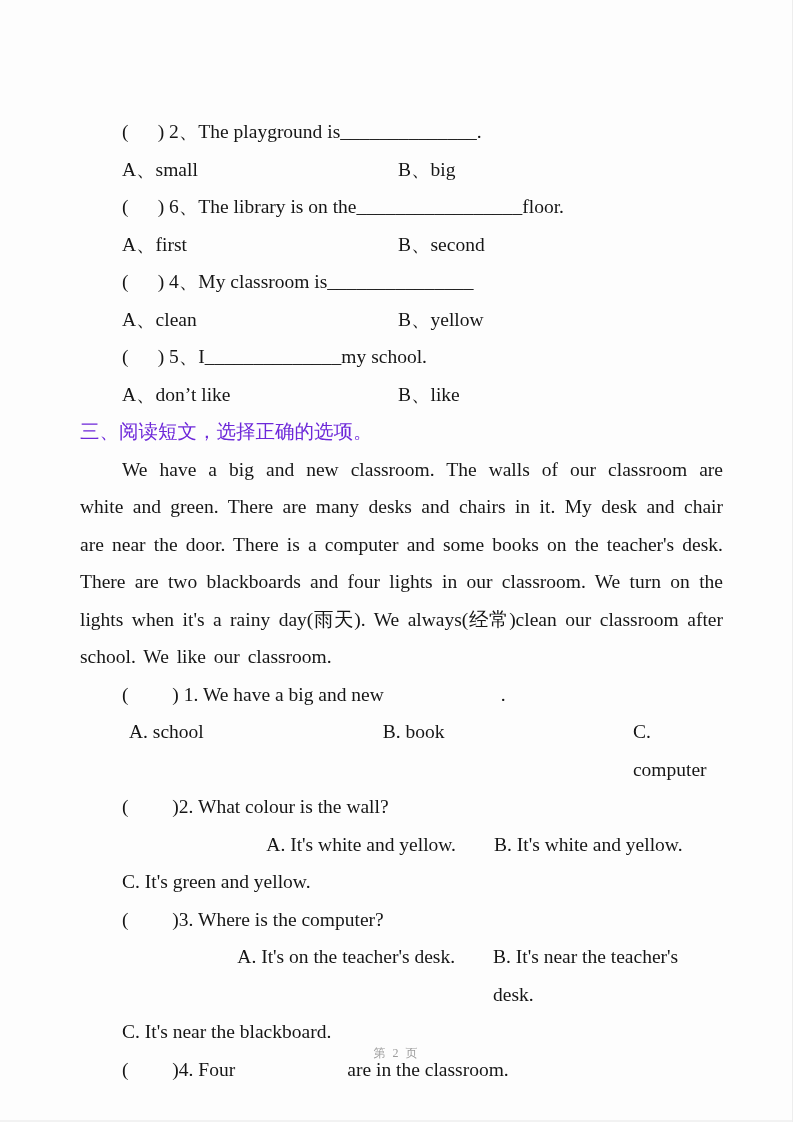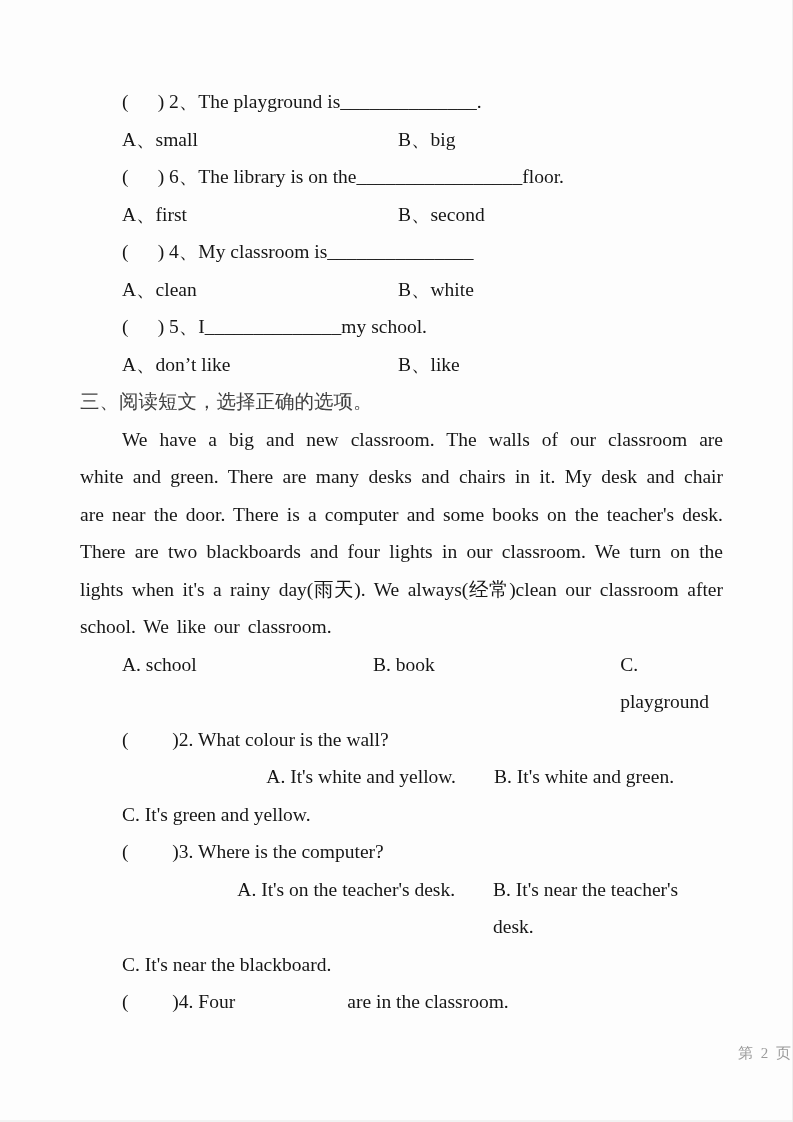--- a/index.html
+++ b/index.html
@@ -16,59 +16,59 @@
     font-size: 19.5px;
     color: #161616;
     overflow: hidden;
     box-shadow: inset -1px 0 0 #ededed, inset 0 -2px 0 #f2f2f2;
   }
   .content {
     position: absolute;
     top: 0;
     left: 80px;
     width: 643px;
-    padding-top: 83px;
+    padding-top: 113px;
   }
   .line {
     line-height: 37.5px;
     white-space: pre-wrap;
   }
   .indent {
     padding-left: 42px;
   }
   .opt-row {
     display: flex;
     padding-left: 42px;
     line-height: 37.5px;
     white-space: pre-wrap;
     gap: 38px;
   }
   .col-s2a  { display: inline-block; width: 238px; }
-  .col-r3a  { display: inline-block; width: 231px; }
+  .col-r3a  { display: inline-block; width: 231px; margin-left: 7px; }
   .col-r3b  { display: inline-block; width: 227px; }
   .col-r2a  { display: inline-block; width: 334px; text-align: right; }
   .heading {
     line-height: 37.5px;
-    color: #404040;
+    color: #6d28d9;
     white-space: pre-wrap;
   }
   .para {
     margin: 0;
     line-height: 37.5px;
     text-align: justify;
     text-indent: 42px;
     word-spacing: 3px;
   }
   .footer {
     position: absolute;
     top: 1040px;
     left: 0;
     width: 100%;
-    text-align: right;
-    font-size: 15px;
+    text-align: center;
+    font-size: 12px;
     color: #9b9b9b;
     letter-spacing: 2px;
     line-height: 26px;
   }
 </style>
 </head>
 <body>
 
 <div class="page">
   <div class="content">
@@ -83,47 +83,48 @@
 
       <div class="line indent">(      ) 6、The library is on the_________________floor.</div>
       <div class="opt-row">
         <span class="col-s2a">A、first</span>
         <span>B、second</span>
       </div>
 
       <div class="line indent">(      ) 4、My classroom is_______________</div>
       <div class="opt-row">
         <span class="col-s2a">A、clean</span>
-        <span>B、white</span>
+        <span>B、yellow</span>
       </div>
 
       <div class="line indent">(      ) 5、I______________my school.</div>
       <div class="opt-row">
         <span class="col-s2a">A、don’t like</span>
         <span>B、like</span>
       </div>
 
     </div>
 
     <div class="heading">三、阅读短文，选择正确的选项。</div>
 
     <p class="para">We have a big and new classroom. The walls of our classroom are white and green. There are many desks and chairs in it. My desk and chair are near the door. There is a computer and some books on the teacher's desk. There are two blackboards and four lights in our classroom. We turn on the lights when it's a rainy day(雨天). We always(经常)clean our classroom after school. We like our classroom.</p>
 
     <div>
 
+      <div class="line indent">(         ) 1. We have a big and new                        .</div>
       <div class="opt-row">
         <span class="col-r3a">A. school</span>
         <span class="col-r3b">B. book</span>
-        <span>C. playground</span>
+        <span>C. computer</span>
       </div>
 
       <div class="line indent">(         )2. What colour is the wall?</div>
       <div class="opt-row">
         <span class="col-r2a">A. It's white and yellow.</span>
-        <span>B. It's white and green.</span>
+        <span>B. It's white and yellow.</span>
       </div>
       <div class="line indent">C. It's green and yellow.</div>
 
       <div class="line indent">(         )3. Where is the computer?</div>
       <div class="opt-row">
         <span class="col-r2a">A. It's on the teacher's desk.</span>
         <span>B. It's near the teacher's desk.</span>
       </div>
       <div class="line indent">C. It's near the blackboard.</div>
 

